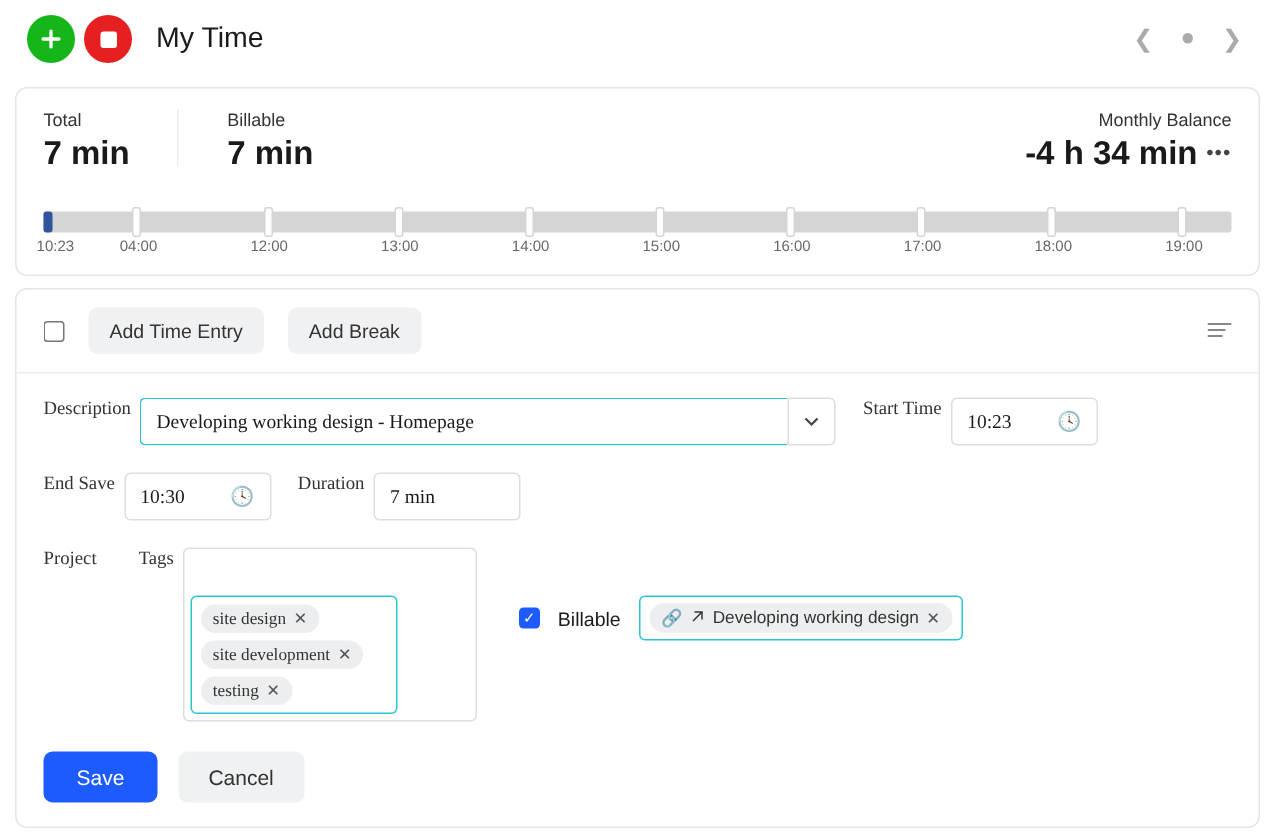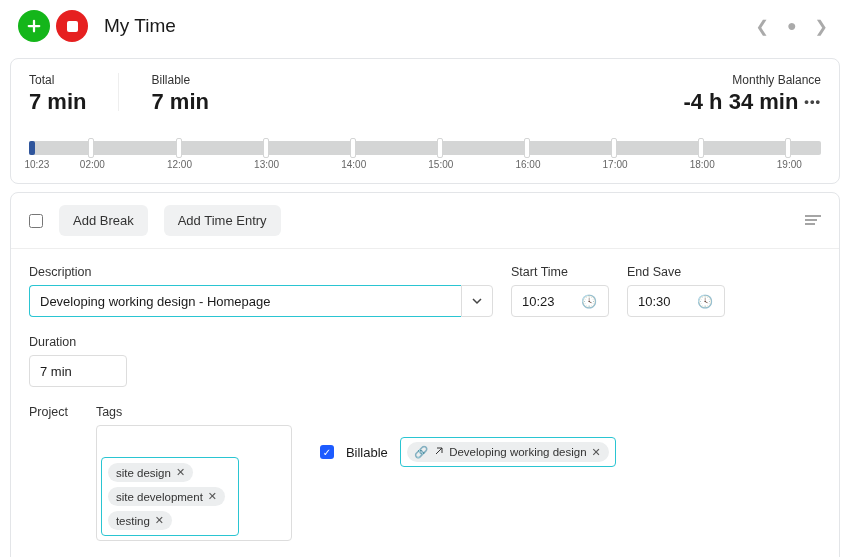--- a/index.html
+++ b/index.html
@@ -61,21 +61,21 @@
   }
   .chk { width:14px; height:14px;}
   .pill-btn {
     background:#f0f1f2; border:none;
     border-radius:6px; padding:8px 14px;
     font-size:13px; color:#333; cursor:pointer;
   }
   .stack-icon { margin-left:auto; color:#888; font-size:14px; cursor:pointer;}
   .entry-body { padding:16px 18px;}
   .row { display:flex; gap:18px; flex-wrap:wrap;}
-  .field { display:flex; flex-direction:column; gap:6px;}
+  .field { display:flex; flex-direction:row; gap:6px;font-family:Liberation Serif, serif;}
   .field-label { font-size:12.5px; color:#333;}
   .desc-row { display:flex; align-items:flex-end; gap:0;}
   .desc-box {
     border:1px solid #2ac5d2; height:32px; width:432px;
     display:flex; align-items:center; padding:0 10px; font-size:13px;
     border-right:none; border-top-left-radius:4px; border-bottom-left-radius:4px;
   }
   .desc-drop {
     border:1px solid #ddd; border-left:1px solid #ddd;
     height:32px; width:32px;
@@ -187,38 +187,38 @@
       <div class="tl-tick" style="left:29.5%;"></div>
       <div class="tl-tick" style="left:40.5%;"></div>
       <div class="tl-tick" style="left:51.5%;"></div>
       <div class="tl-tick" style="left:62.5%;"></div>
       <div class="tl-tick" style="left:73.5%;"></div>
       <div class="tl-tick" style="left:84.5%;"></div>
       <div class="tl-tick" style="left:95.5%;"></div>
     </div>
     <div class="tl-labels">
       <span class="tl-lab" style="left:1%;">10:23</span>
-      <span class="tl-lab" style="left:8%;">02:00</span>
+      <span class="tl-lab" style="left:8%;">04:00</span>
       <span class="tl-lab" style="left:19%;">12:00</span>
       <span class="tl-lab" style="left:30%;">13:00</span>
       <span class="tl-lab" style="left:41%;">14:00</span>
       <span class="tl-lab" style="left:52%;">15:00</span>
       <span class="tl-lab" style="left:63%;">16:00</span>
       <span class="tl-lab" style="left:74%;">17:00</span>
       <span class="tl-lab" style="left:85%;">18:00</span>
       <span class="tl-lab" style="left:96%;">19:00</span>
     </div>
   </div>
 </div>
 
 <div class="entry-card">
   <div class="entry-head">
     <input type="checkbox" class="chk" style="">
+    <button class="pill-btn">Add Time Entry</button>
     <button class="pill-btn">Add Break</button>
-    <button class="pill-btn">Add Time Entry</button>
     <span class="stack-icon">
       <svg width="16" height="14" viewBox="0 0 16 14">
           <path stroke="#888" stroke-width="1.4" d="M0 4h16M0 8h12M0 12h10"></path>
         </svg>
     </span>
   </div>
 
   <div class="entry-body">
     <div class="row">
       <div class="field">

